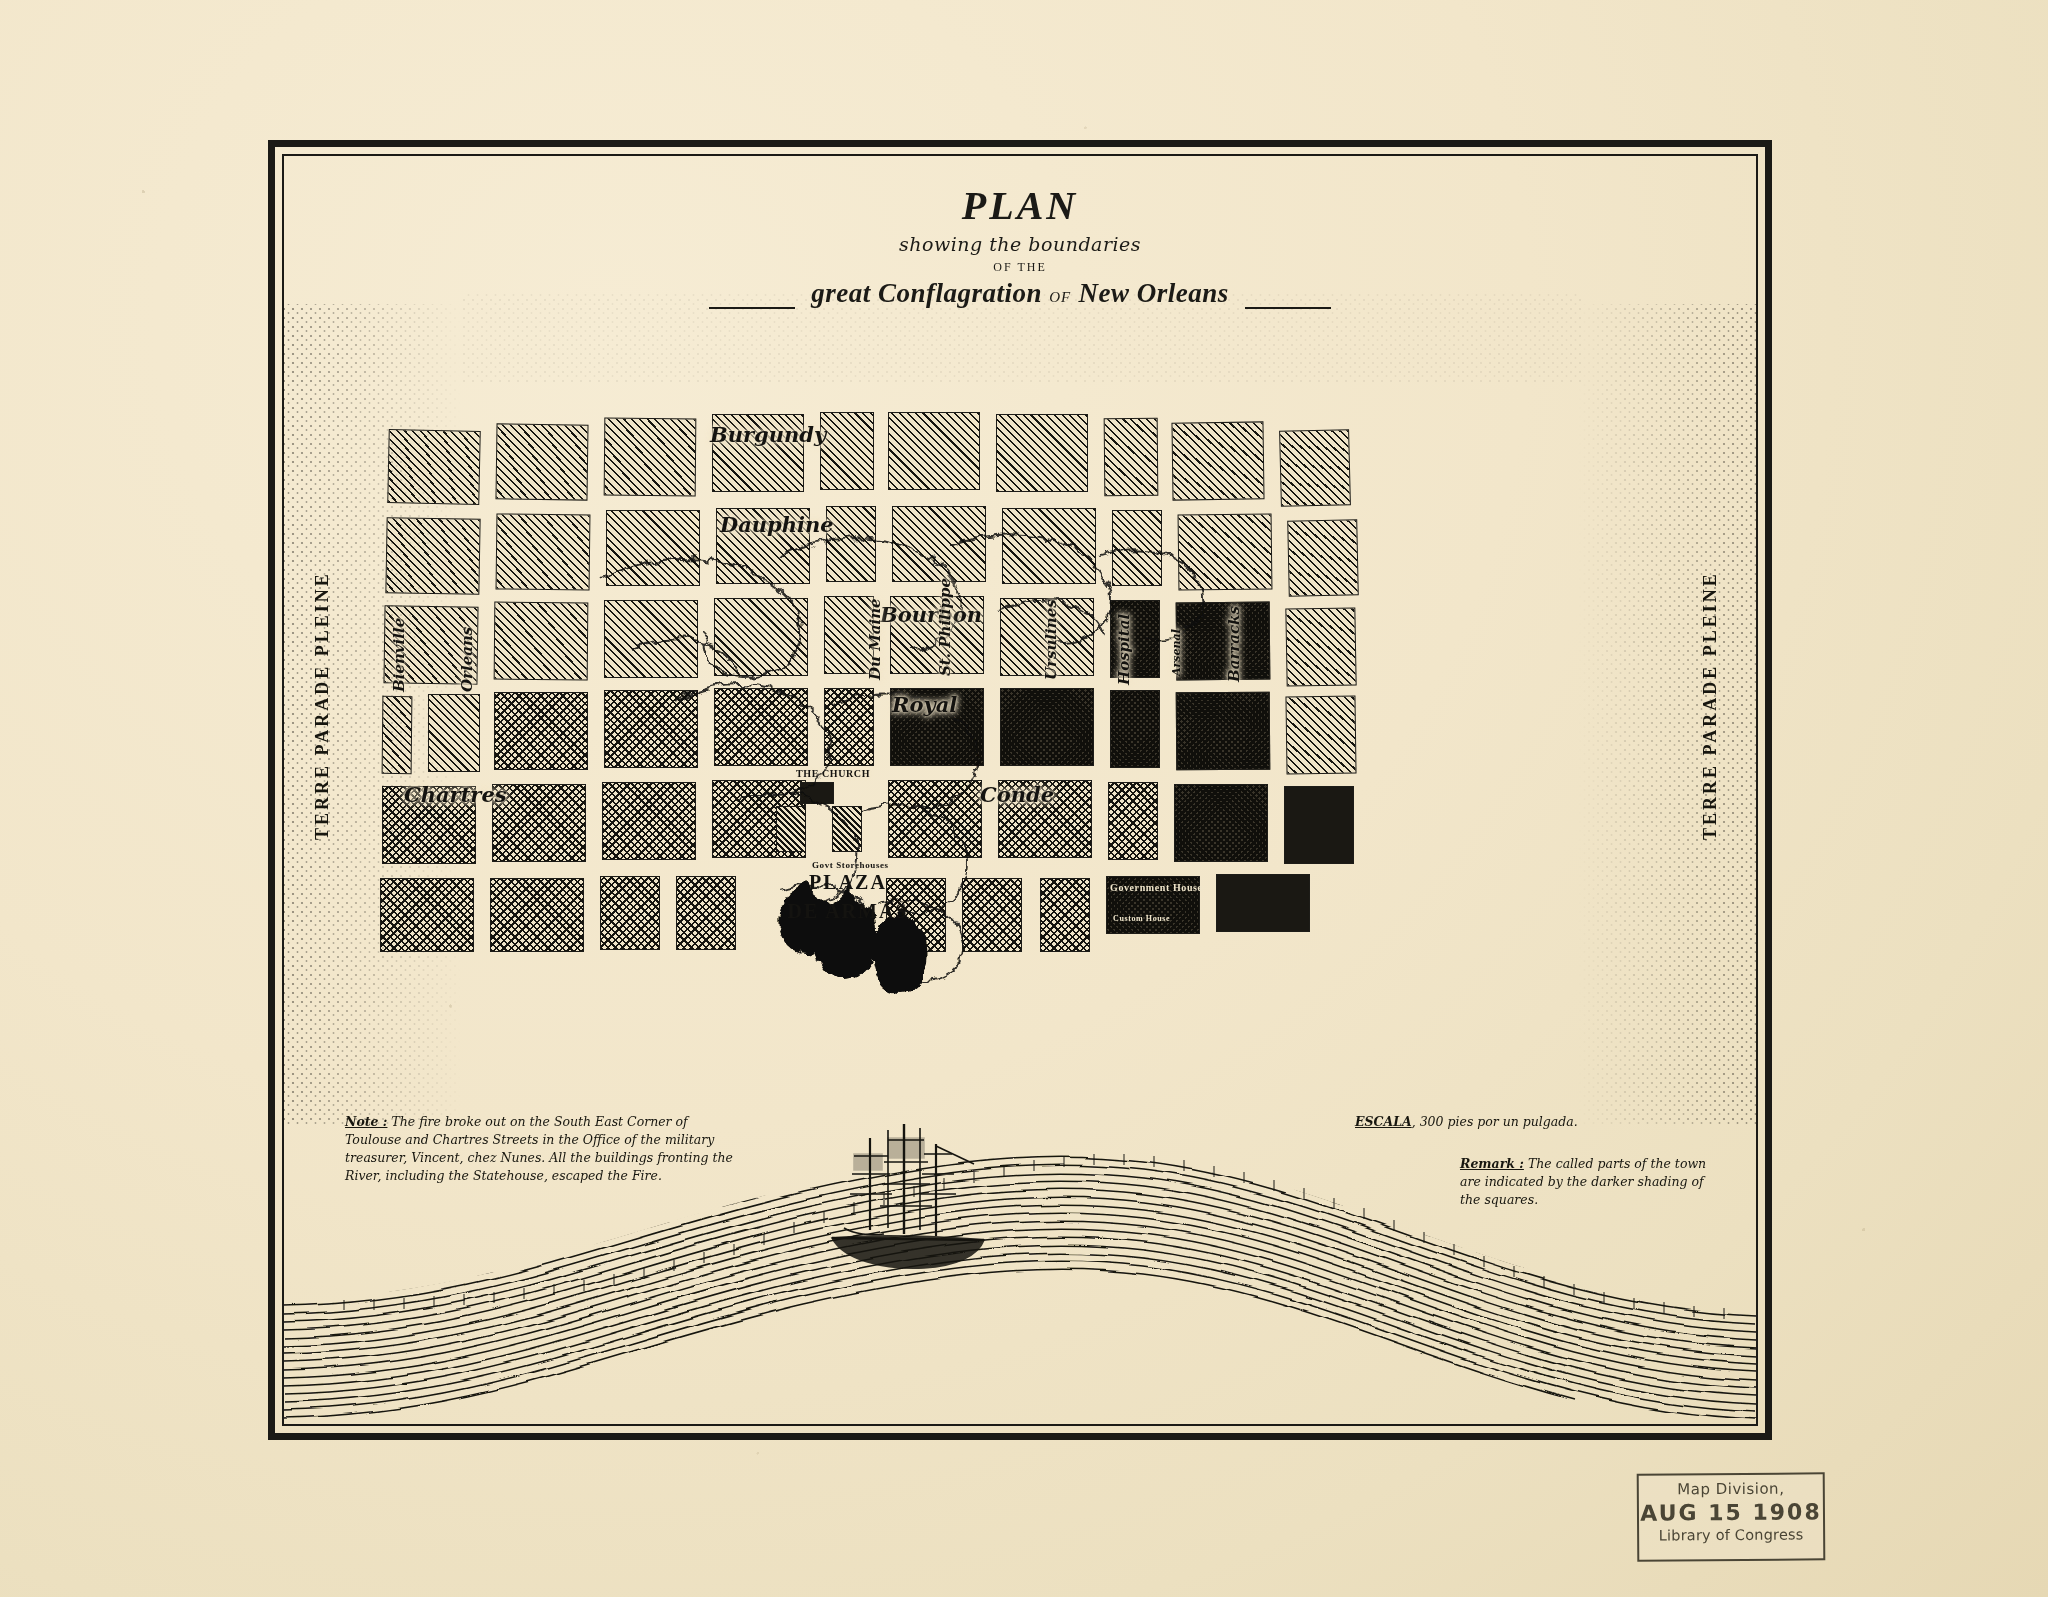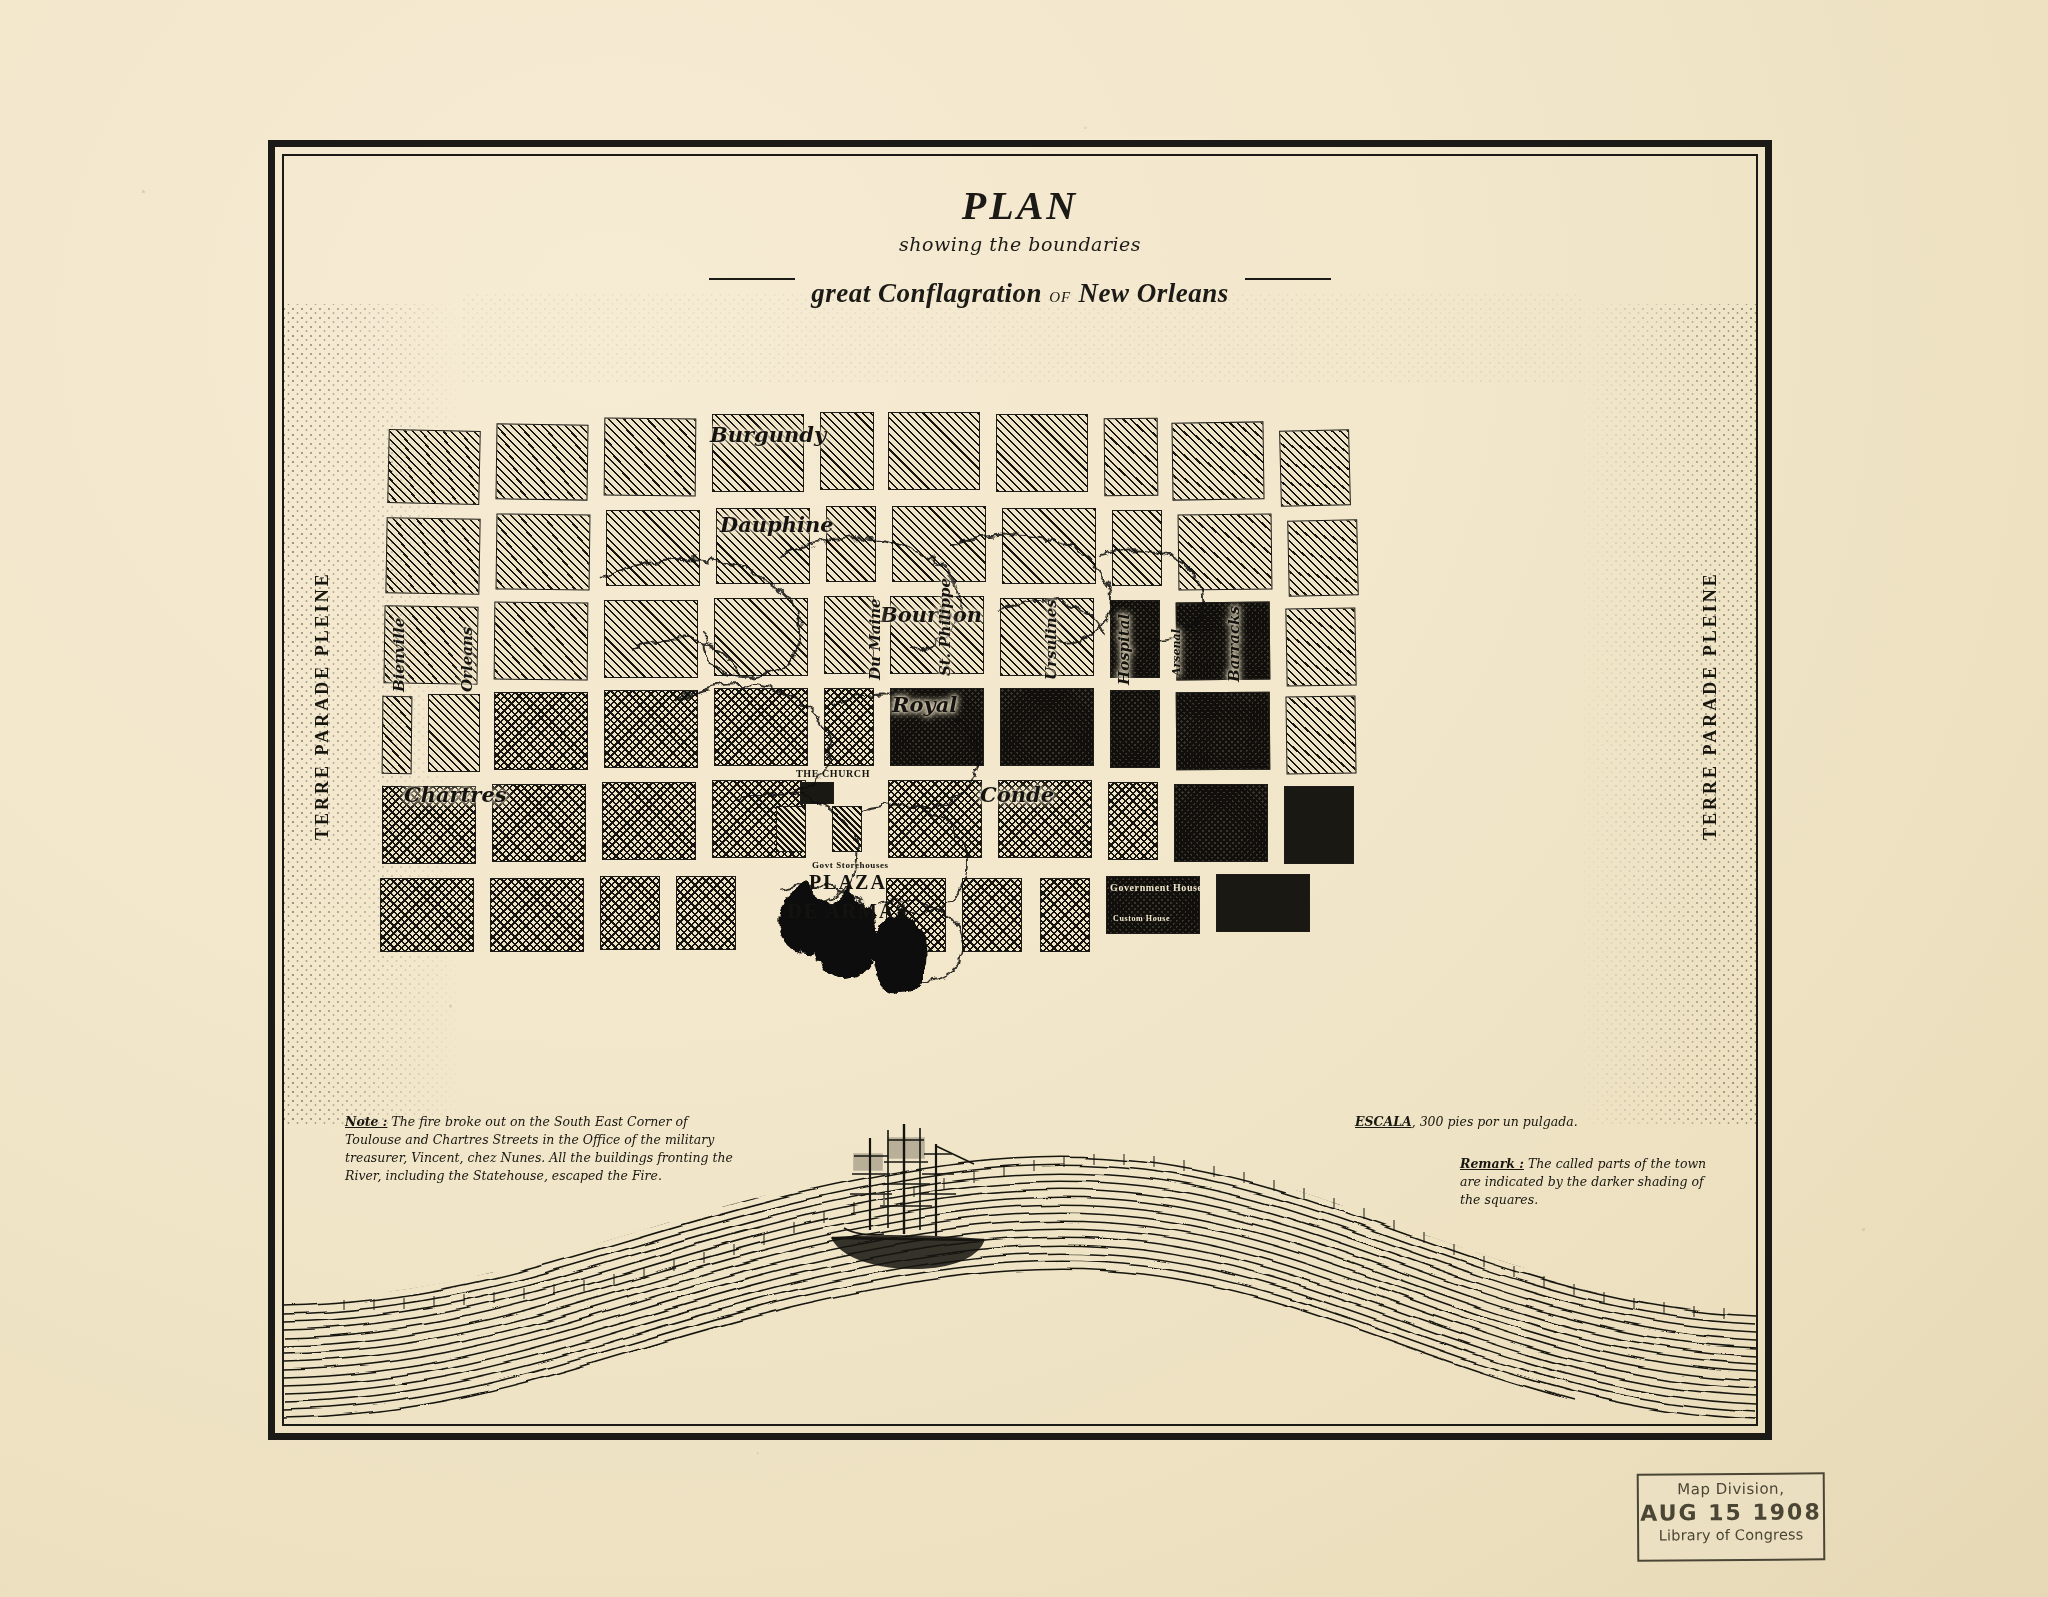--- a/index.html
+++ b/index.html
@@ -75,24 +75,24 @@
     letter-spacing: .5px;
   }
   .t-ofthe {
     font-family: "Liberation Serif", serif;
     font-size: 12px;
     letter-spacing: 2px;
     margin-top: 5px;
   }
   .t-main-row {
     display: flex;
-    align-items: flex-start;
+    align-items: flex-end;
     justify-content: center;
     gap: 16px;
-    margin-top: 23px;
+    margin-top: 3px;
   }
   .t-rule {
     height: 2px;
     background: #1b1a16;
     width: 86px;
   }
   .t-main {
     font-family: "Liberation Serif", serif;
     font-weight: bold;
     font-style: italic;
@@ -279,20 +279,21 @@
 
 <div id="paper">
   <div id="speckle"></div>
 
   <div id="frame-outer"></div>
   <div id="frame-inner"></div>
 
   <div id="title-block">
     <div class="t-plan">PLAN</div>
     <div class="t-sub1">showing the boundaries</div>
+    <div class="t-ofthe">OF THE</div>
     <div class="t-main-row">
       <span class="t-rule"></span>
       <span class="t-main"><span>great Conflagration</span> <span class="small">OF</span> <span>New Orleans</span></span>
       <span class="t-rule"></span>
     </div>
   </div>
 
   <div id="city">
 
     <div class="blk hatch" style="left:8px;  top:0px;   width:92px;  height:74px; transform:rotate(1.2deg);"></div>

